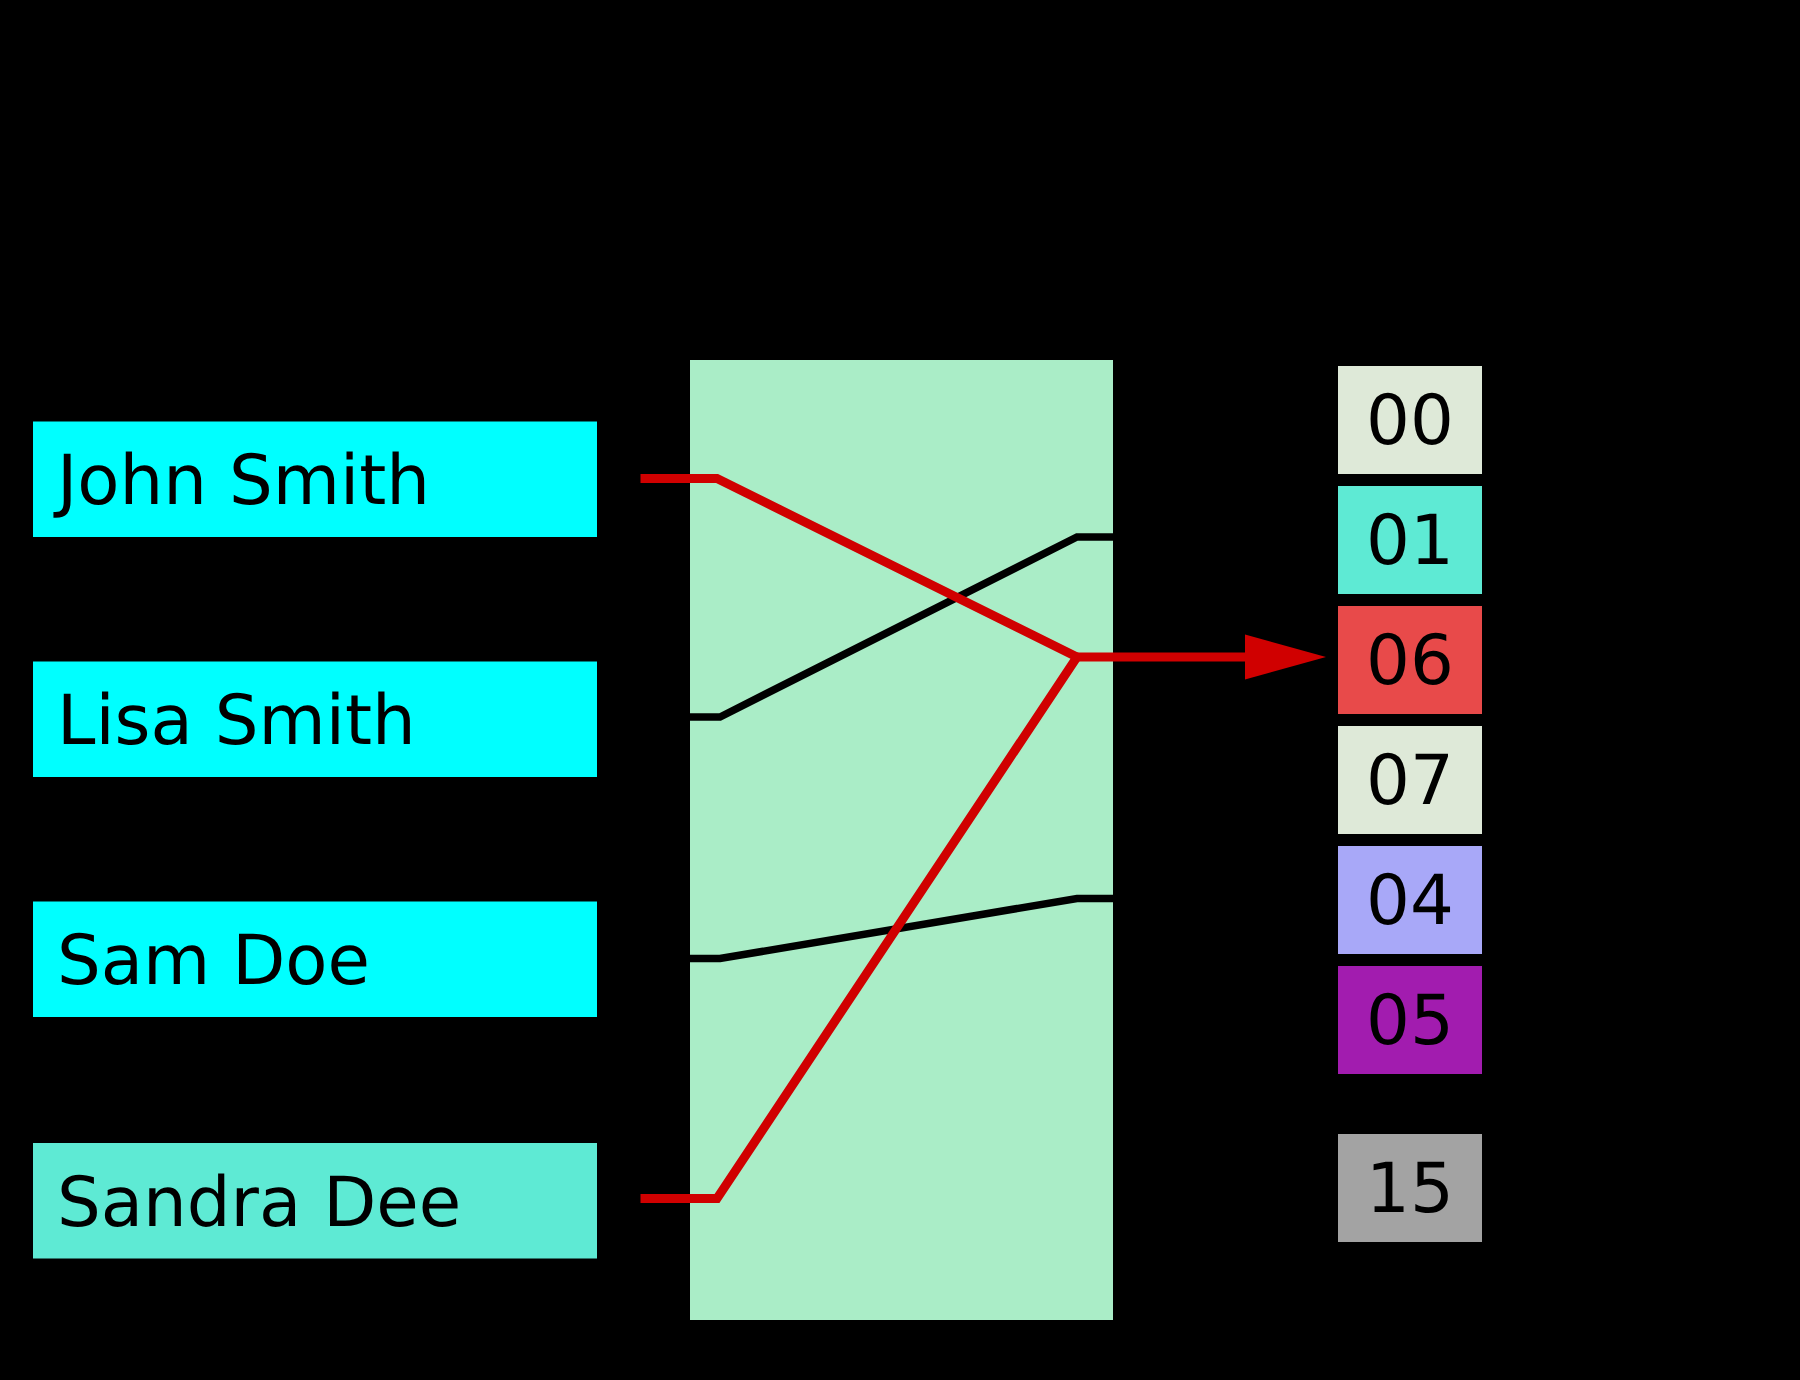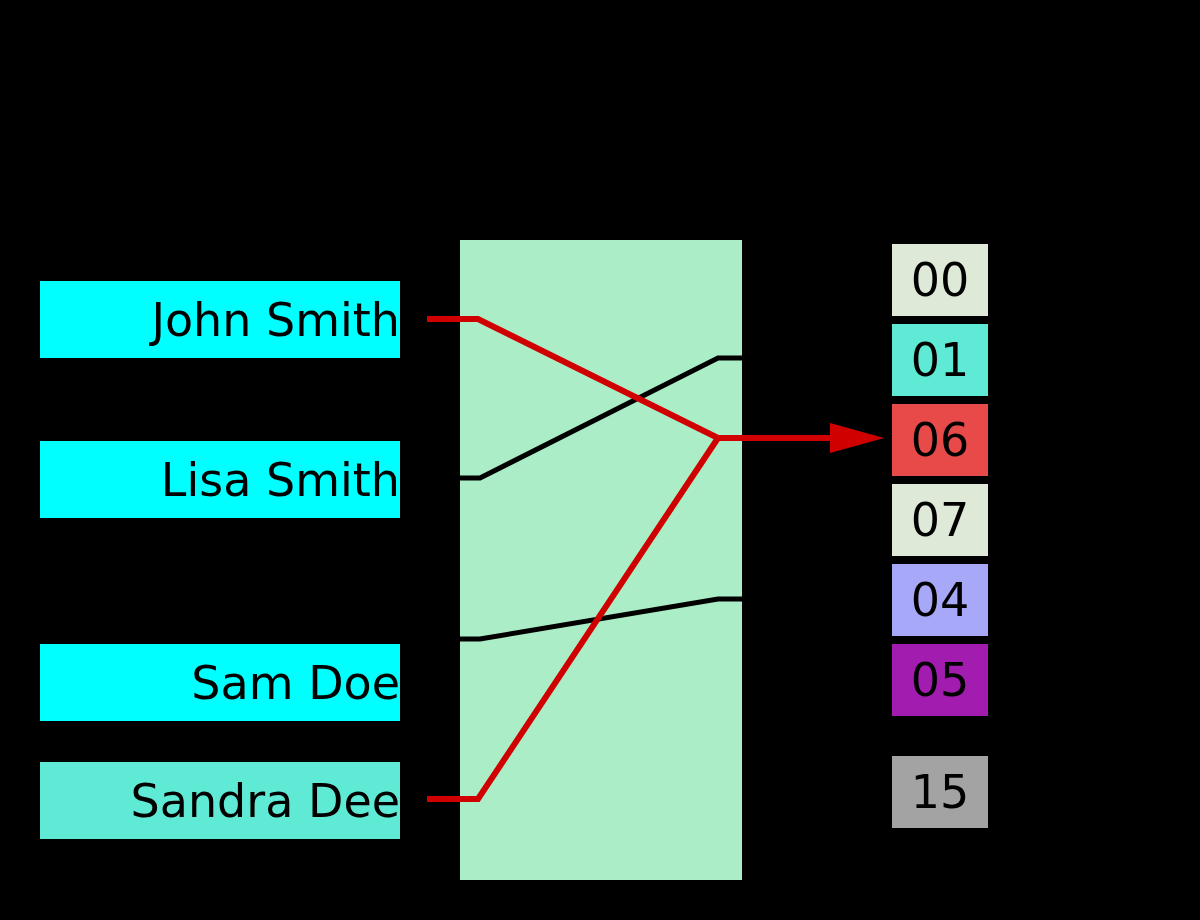--- a/index.html
+++ b/index.html
@@ -6,28 +6,29 @@
   body { font-family: "DejaVu Sans", "Liberation Sans", sans-serif; }
   #canvas {
     position: relative;
     width: 1200px;
     height: 920px;
     background: #000000;
     overflow: hidden;
   }
   .key-box {
     position: absolute;
-    left: 40px;
+    left: 22px;
     width: 360px;
     height: 77px;
     display: flex;
     align-items: center;
-    justify-content: flex-end;
+    justify-content: flex-start;
     font-size: 46px;
     color: #000000;
+    padding-left: 16px;
   }
   .hash-box {
     position: absolute;
     left: 460px;
     top: 240px;
     width: 282px;
     height: 640px;
   }
   .bucket {
     position: absolute;
@@ -52,21 +53,21 @@
 <body>
 
 <div id="canvas" style="background: rgb(0, 0, 0);">
 
   <div class="key-box" style="top: 281px; background: rgb(0, 255, 255);">
     <span>John Smith</span>
   </div>
   <div class="key-box" style="top: 441px; background: rgb(0, 255, 255);">
     <span>Lisa Smith</span>
   </div>
-  <div class="key-box" style="top: 601px; background: rgb(0, 255, 255); margin-top: 43px;">
+  <div class="key-box" style="top: 601px; background: rgb(0, 255, 255);">
     <span>Sam Doe</span>
   </div>
   <div class="key-box" style="top: 762px; background: #5eead4;">
     <span>Sandra Dee</span>
   </div>
 
   <div class="hash-box" style="background: rgb(170, 237, 199);"></div>
 
   <div class="bucket" style="top: 244px; background: rgb(222, 233, 216);">
     <span>00</span>

